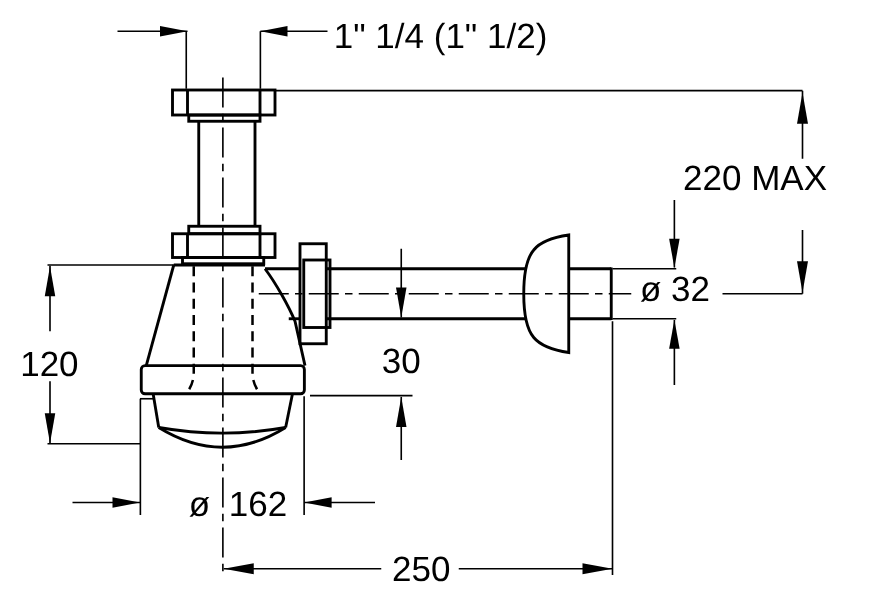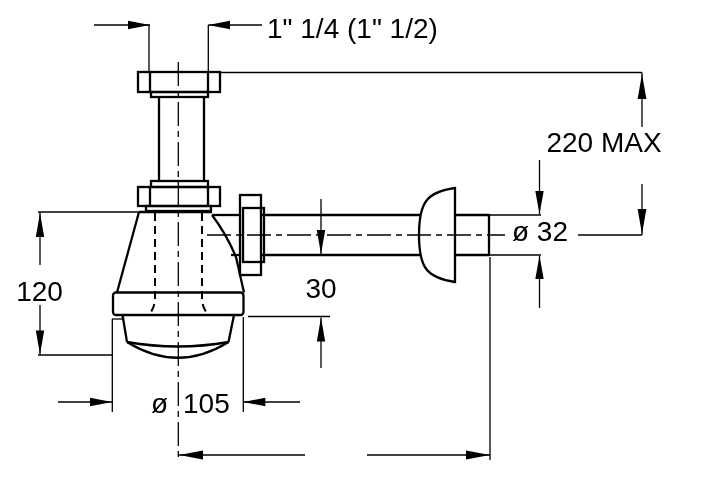--- a/index.html
+++ b/index.html
@@ -166,16 +166,17 @@
     <div class="wall-line">220 MAX</div>
   </div>
 
   <div class="dim center" style="left:505px;top:218px;width:70px;">ø 32</div>
 
   <div class="dim center" style="left:2px;top:254px;width:75px;margin-top:24px;">120</div>
 
   <div class="dim center" style="left:291px;top:275px;width:60px;">30</div>
 
   <div class="dim" style="left:151px;top:390px;">ø</div>
-  <div class="dim" style="left:183px;top:390px;">105</div>
+  <div class="dim" style="left:183px;top:390px;">162</div>
 
+  <div class="dim center" style="left:307px;top:442px;width:60px;">250</div>
 
 </div>
 
 </body></html>

